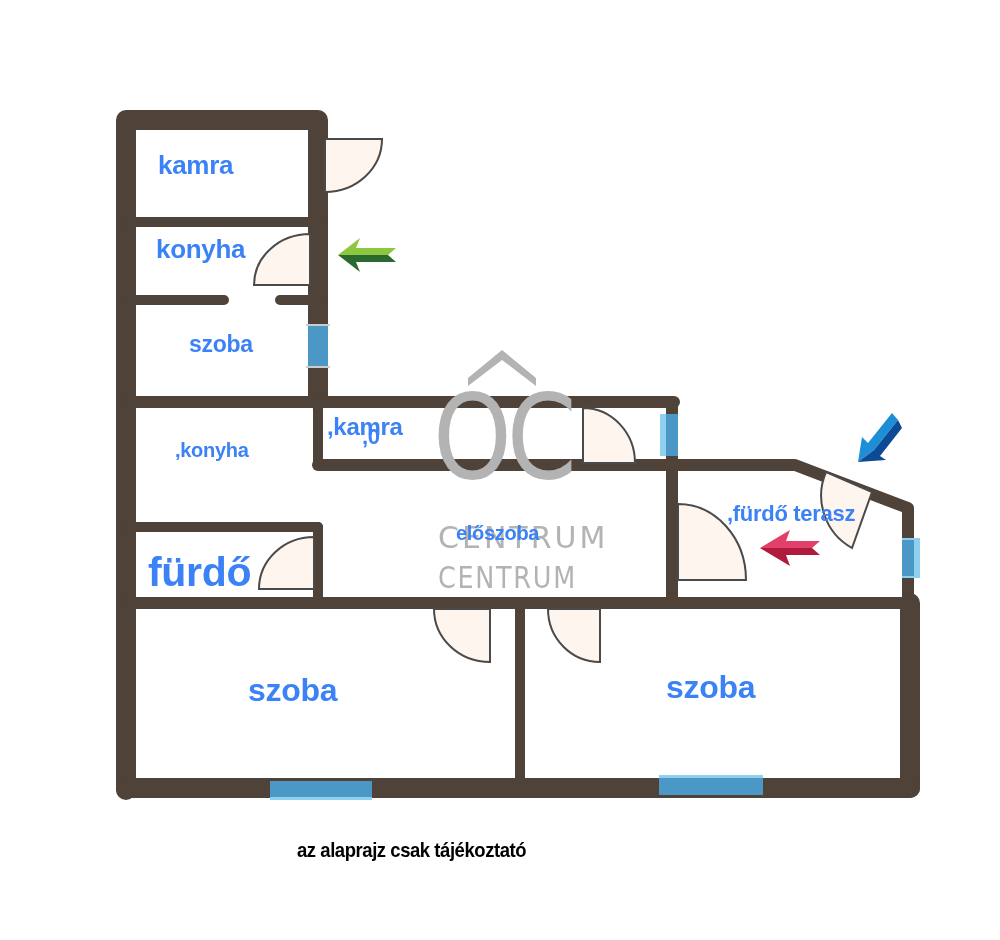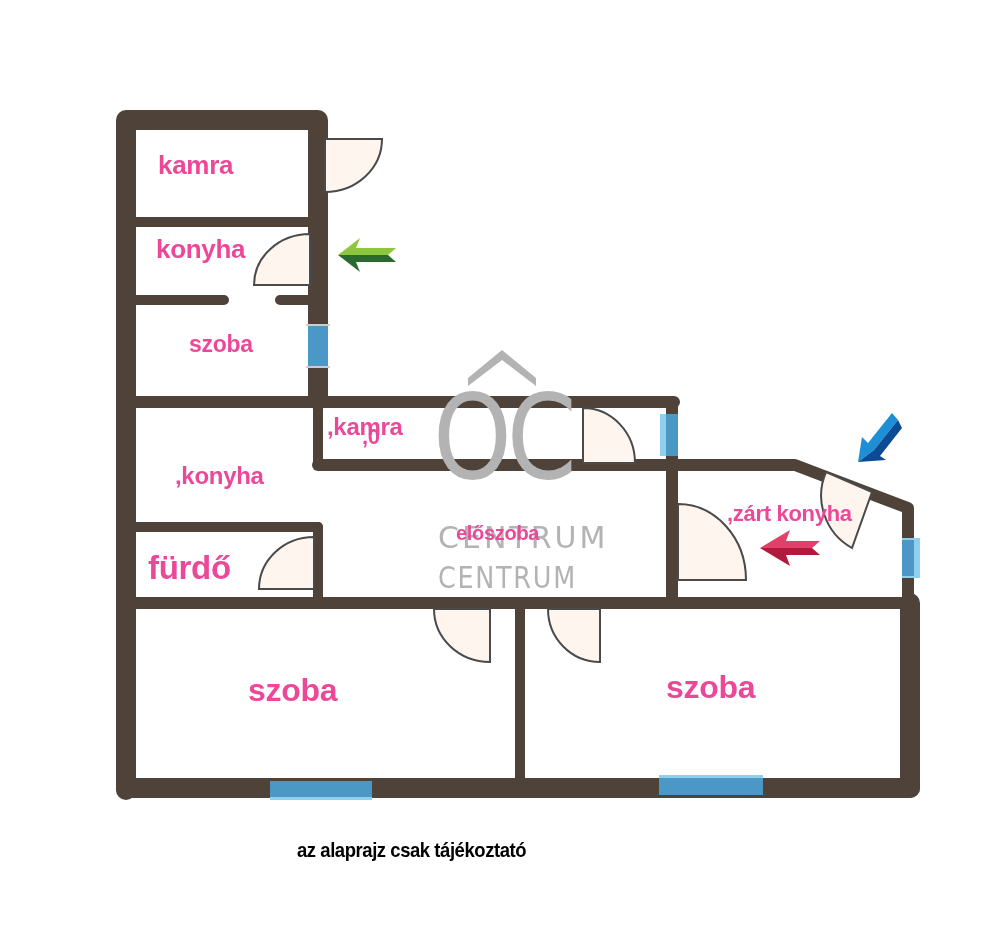--- a/index.html
+++ b/index.html
@@ -1,18 +1,18 @@
 <!DOCTYPE html>
 <html><head>
 <meta charset="utf-8">
 <style>
   html,body{margin:0;padding:0;background:#ffffff;}
   body{width:1000px;height:940px;position:relative;overflow:hidden;font-family:"Liberation Sans",sans-serif;}
   #plan{position:absolute;left:0;top:0;width:1000px;height:940px;}
-  .lbl{position:absolute;font-family:"Liberation Sans",sans-serif;font-weight:bold;color:#ec4899;white-space:nowrap;letter-spacing:-0.3px;text-align:center;}
+  .lbl{position:absolute;font-family:"Liberation Sans",sans-serif;font-weight:bold;color:#3b82f6;white-space:nowrap;letter-spacing:-0.3px;text-align:center;}
   .wm{position:absolute;font-family:"DejaVu Sans",sans-serif;color:#b3b3b3;white-space:nowrap;}
   .disclaimer{position:absolute;left:297px;top:838px;font-size:21px;font-weight:bold;font-family:"Liberation Sans",sans-serif;color:#000;transform:scaleX(0.88);transform-origin:left top;letter-spacing:-0.5px;}
 </style>
 </head>
 <body>
 
 <svg id="plan" viewBox="0 0 1000 940" xmlns="http://www.w3.org/2000/svg">
 
   <g fill="#b3b3b3">
     <polygon points="468,378 502,350 536,378 536,386 502,360 468,386"></polygon>
@@ -90,22 +90,22 @@
   </g>
 </svg>
 
 <div class="wm" style="left:433px;top:372px;font-size:118px;line-height:130px;letter-spacing:-6px;transform:scaleX(0.85);transform-origin:left top;">OC</div>
 <div class="wm" style="left:438px;top:520px;font-size:30px;letter-spacing:3px;">CENTRUM</div>
 <div class="wm" style="left:438px;top:560px;font-size:30px;letter-spacing:2px;transform:scaleX(0.85);transform-origin:left top;">CENTRUM</div>
 
 <div class="lbl" style="left:158px;top:150px;font-size:26px;">kamra</div>
 <div class="lbl" style="left:156px;top:234px;font-size:26px;">konyha</div>
 <div class="lbl" style="left:189px;top:331px;font-size:23px;">szoba</div>
-<div class="lbl" style="left:175px;top:439px;font-size:24px;margin-top:23px;">,konyha</div>
+<div class="lbl" style="left:175px;top:439px;font-size:20px;">,konyha</div>
 <div class="lbl" style="left:327px;top:413px;font-size:24px;">,kamra</div>
 <div class="lbl" style="left:362px;top:424px;font-size:22px;">,0</div>
-<div class="lbl" style="left:727px;top:501px;font-size:22px;">,zárt konyha</div>
-<div class="lbl" style="left:148px;top:549px;font-size:33px;">fürdő</div>
+<div class="lbl" style="left:727px;top:501px;font-size:22px;">,fürdő terasz</div>
+<div class="lbl" style="left:148px;top:549px;font-size:41px;">fürdő</div>
 <div class="lbl" style="left:456px;top:522px;font-size:20px;">előszoba</div>
 <div class="lbl" style="left:248px;top:672px;font-size:32px;">szoba</div>
 <div class="lbl" style="left:666px;top:669px;font-size:32px;">szoba</div>
 
 <div class="disclaimer">az alaprajz csak tájékoztató</div>
 
 </body></html>

